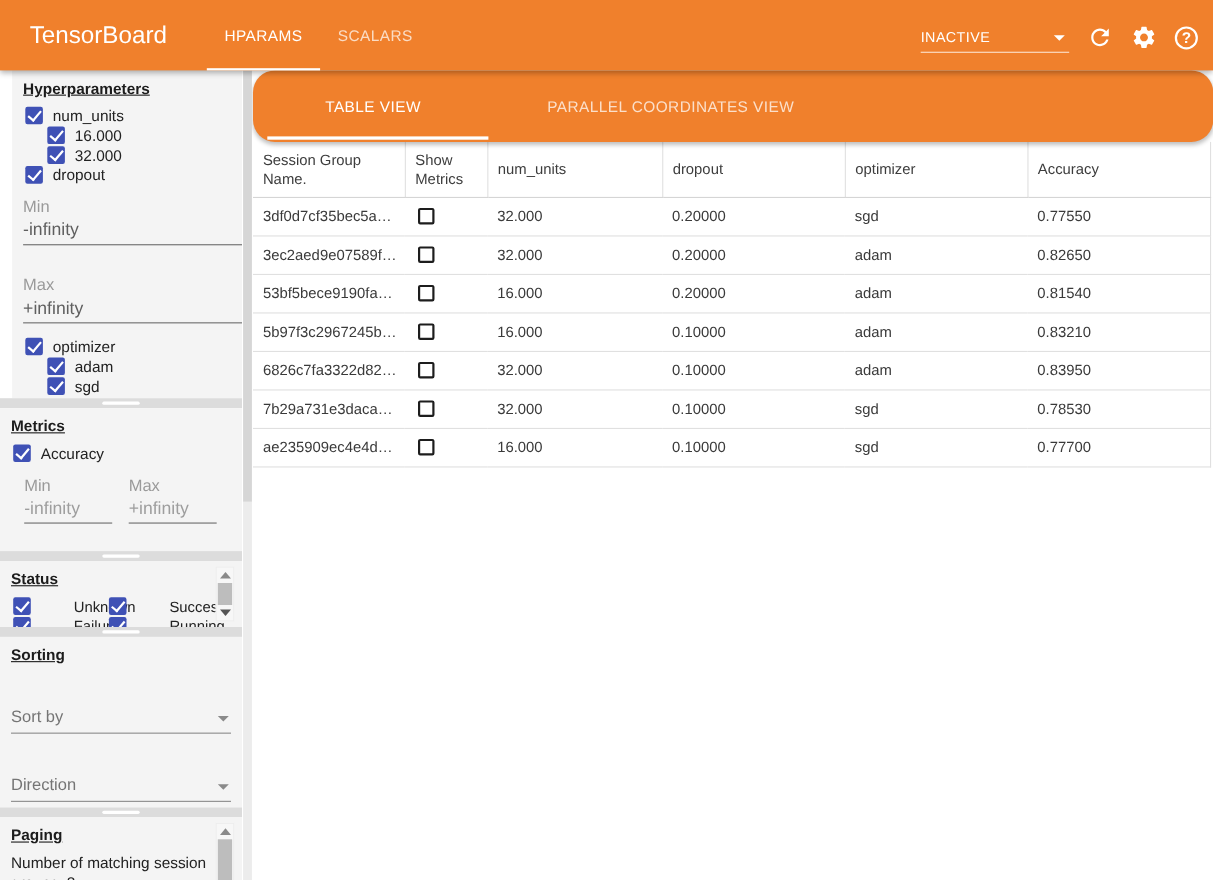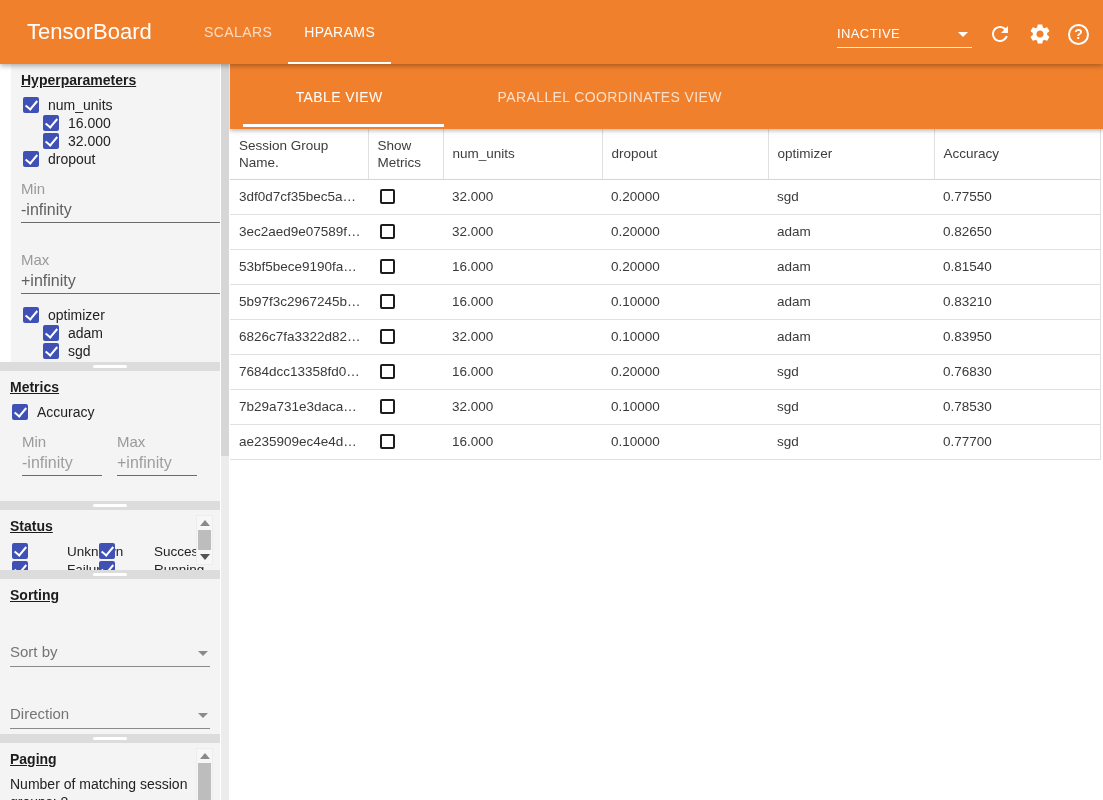--- a/index.html
+++ b/index.html
@@ -79,21 +79,21 @@
     font-size:15px; color:#757575; cursor:pointer; }
   .select-box .caret { position:absolute; right:2px; bottom:10px; width:0; height:0;
     border-left:5px solid transparent; border-right:5px solid transparent;
     border-top:5px solid #8a8a8a; }
 
   .paging-text { font-size:14px; color:#222; width:185px; line-height:18px; margin-top:4px; }
 
   
   .main { position:absolute; left:230px; top:64px; width:873px; height:736px; background:#fff; }
   .view-tabs { height:65px; background:#f0802c; display:flex;
-    box-shadow:0 2px 4px rgba(0,0,0,.25); position:relative; z-index:2; }
+    box-shadow:0 2px 4px rgba(0,0,0,.25); position:relative; z-index:2;border-radius:20px; }
   .view-tab { position:relative; display:flex; align-items:center; justify-content:center;
     color:rgba(255,255,255,.75); font-size:14px; font-weight:500; letter-spacing:.4px;
     cursor:pointer; }
   .view-tab.t1 { width:25%; } .view-tab.t2 { width:37%; } .view-tab.t3 { width:38%; }
   .view-tab.active { color:#fff; }
   .view-tab.active::after { content:""; position:absolute; left:6%; width:92%;
     bottom:2px; height:3px; background:#fff; }
 
   table.hp { border-collapse:collapse; table-layout:fixed; width:870px; }
   table.hp col.c1{width:138px} table.hp col.c2{width:75px} table.hp col.c3{width:159px}
@@ -106,22 +106,22 @@
   table.hp td:last-child { border-right:1px solid #e0e0e0; }
   .row-cb { width:15px; height:15px; border:2px solid #1d1d1d; border-radius:2px;
     background:#fff; margin-left:3px; cursor:pointer; }
 </style>
 </head>
 <body>
 
 <div class="topbar">
   <div class="brand">TensorBoard</div>
   <div class="top-tabs">
+    <div class="top-tab active">HPARAMS</div>
     <div class="top-tab">SCALARS</div>
-    <div class="top-tab active">HPARAMS</div>
   </div>
   <div class="top-right">
     <div class="status-select">
       <span>INACTIVE</span>
       <span class="caret"></span>
     </div>
     <div class="icon-btn">
       <svg viewBox="0 0 24 24">
           <path d="M17.65 6.35C16.2 4.9 14.21 4 12 4c-4.42 0-7.99 3.58-7.99 8s3.57 8 7.99 8c3.73 0 6.84-2.55 7.73-6h-2.08c-.82 2.33-3.04 4-5.65 4-3.31 0-6-2.69-6-6s2.69-6 6-6c1.66 0 3.14.69 4.22 1.78L13 11h7V4l-2.35 2.35z"></path>
         </svg>
@@ -324,30 +324,20 @@
         <td>6826c7fa3322d82…</td>
         <td>
             <div class="row-cb"></div>
           </td>
         <td>32.000</td>
         <td>0.10000</td>
         <td>adam</td>
         <td>0.83950</td>
       </tr>
       <tr>
-        <td>7684dcc13358fd0…</td>
-        <td>
-            <div class="row-cb"></div>
-          </td>
-        <td>16.000</td>
-        <td>0.20000</td>
-        <td>sgd</td>
-        <td>0.76830</td>
-      </tr>
-      <tr>
         <td>7b29a731e3daca…</td>
         <td>
             <div class="row-cb"></div>
           </td>
         <td>32.000</td>
         <td>0.10000</td>
         <td>sgd</td>
         <td>0.78530</td>
       </tr>
       <tr>

